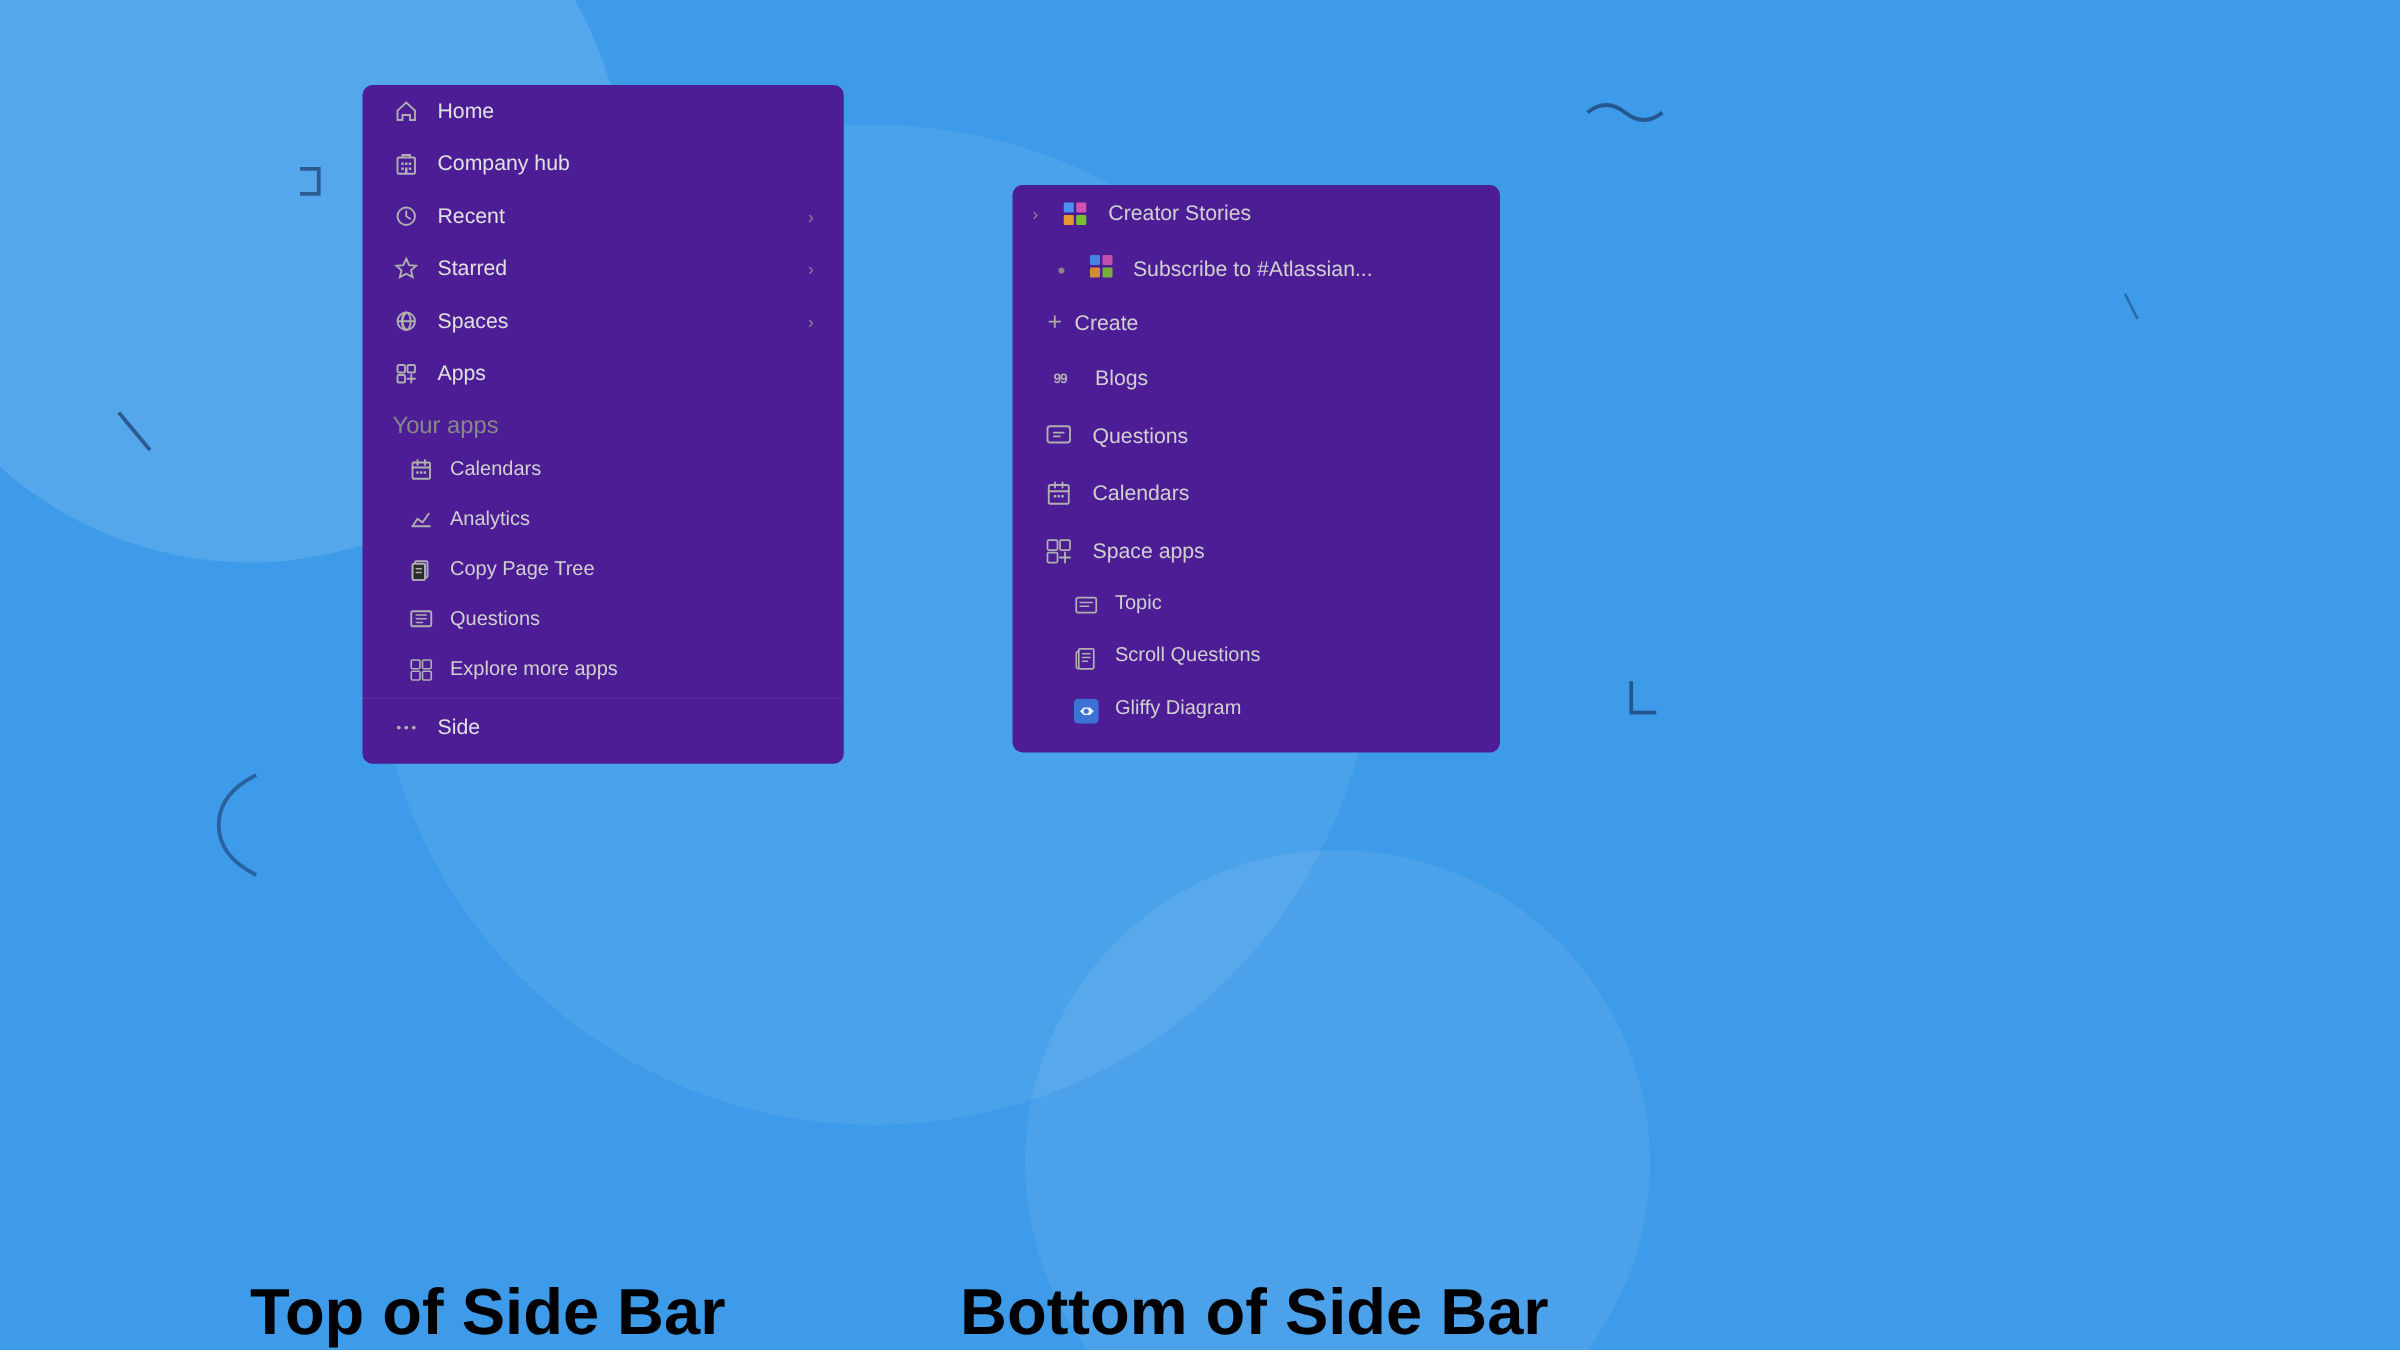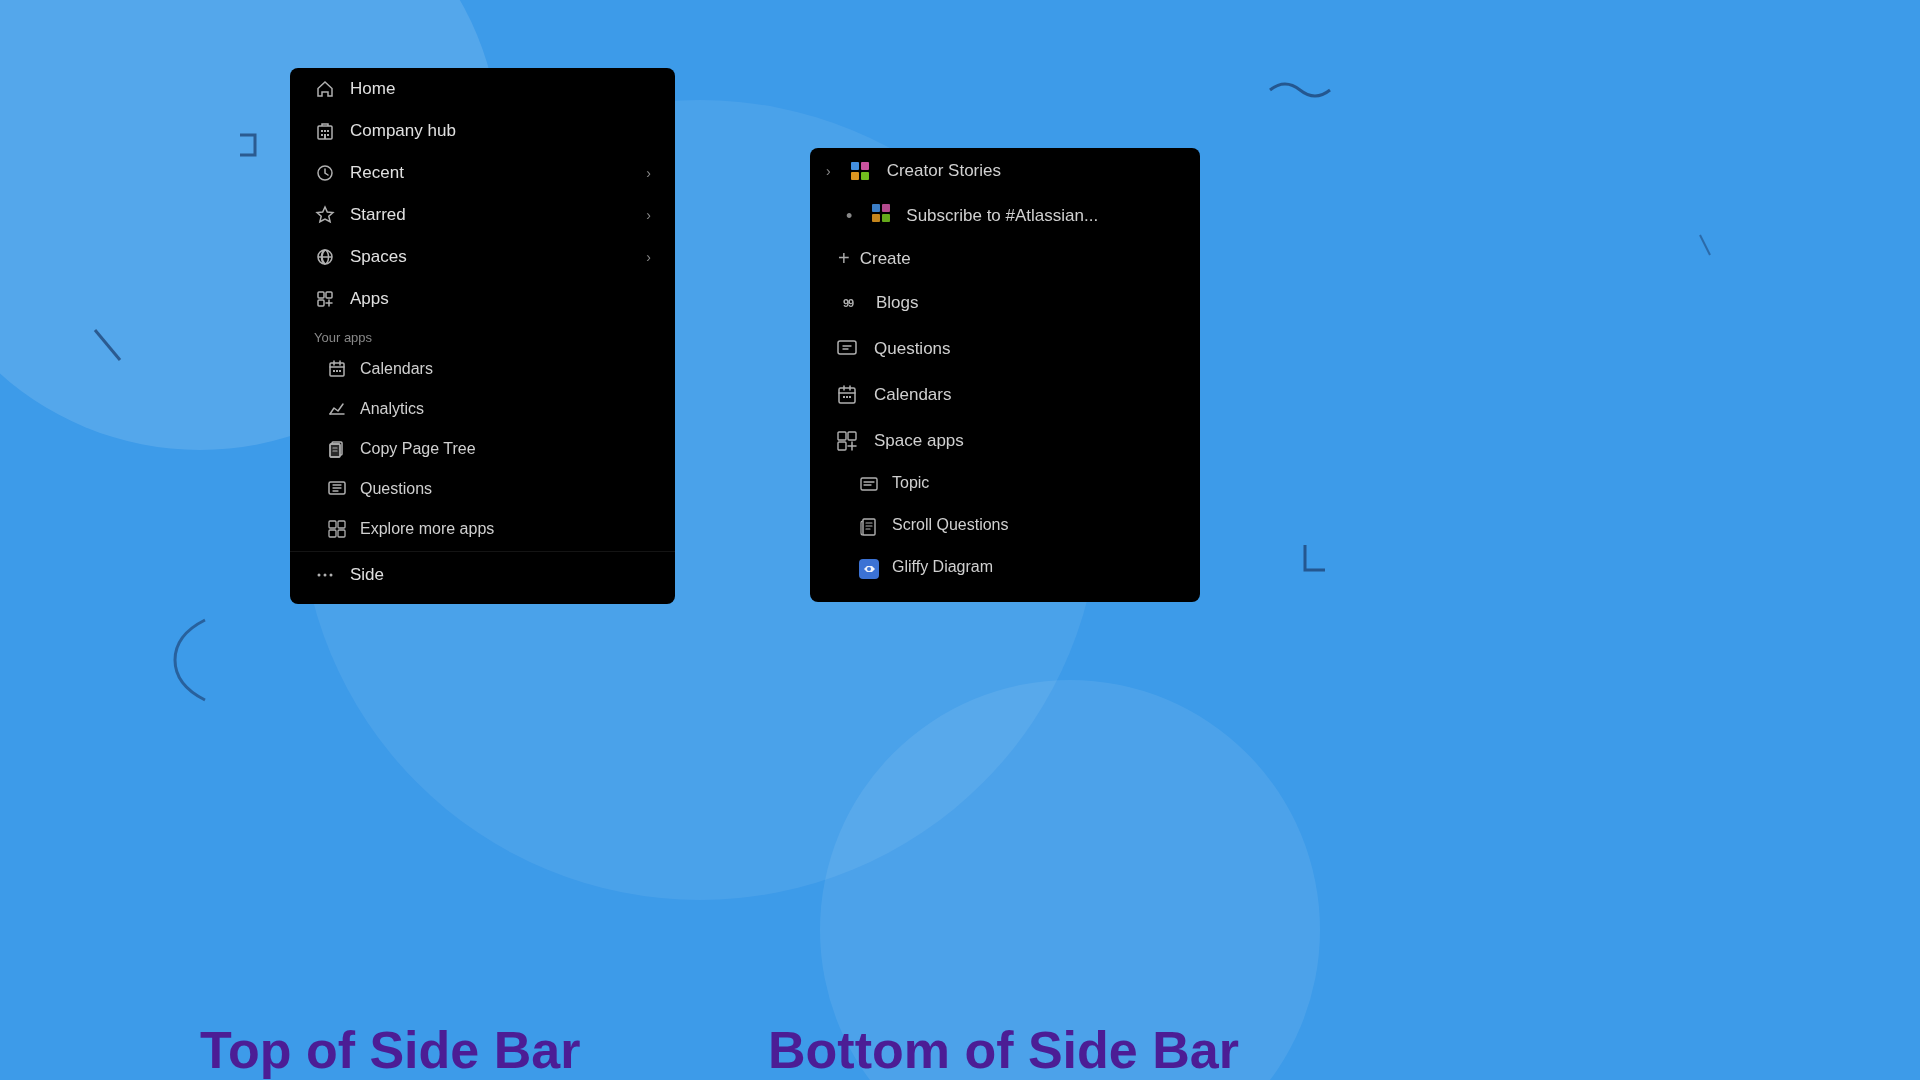--- a/index.html
+++ b/index.html
@@ -45,35 +45,35 @@
     
     .bottom-labels {
       position: absolute;
       bottom: 60px;
       display: flex;
       width: 100%;
     }
     .bottom-label {
       font-size: 52px;
       font-weight: 800;
-      color: #4c1d95;
+      color: #000000;
     }
     .bottom-label-left {
       left: 200px;
       position: absolute;
     }
     .bottom-label-right {
       left: 768px;
       position: absolute;
     }
 
     
     .sidebar-panel {
       position: absolute;
-      background: #000000;
+      background: #4c1d95;
       border-radius: 8px;
       overflow: hidden;
       color: #e0e0e0;
     }
 
     
     .left-panel {
       top: 68px;
       left: 290px;
       width: 385px;
@@ -102,21 +102,21 @@
     .nav-item .label {
       flex: 1;
     }
     .nav-item .chevron {
       color: #888;
       font-size: 14px;
     }
 
     .section-label {
       padding: 10px 24px 4px 24px;
-      font-size: 13px;
+      font-size: 19px;
       color: #888;
       font-weight: 500;
     }
 
     .sub-item {
       display: flex;
       align-items: center;
       padding: 9px 24px 9px 36px;
       font-size: 16px;
       cursor: pointer;

